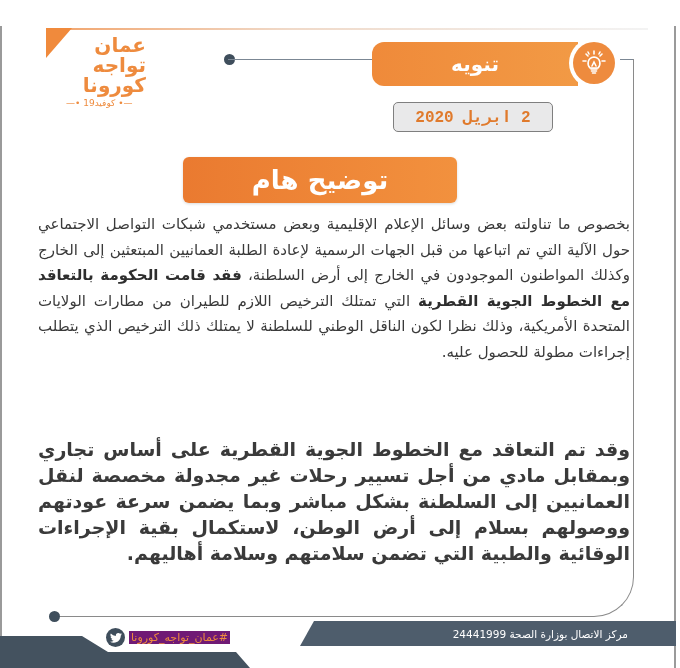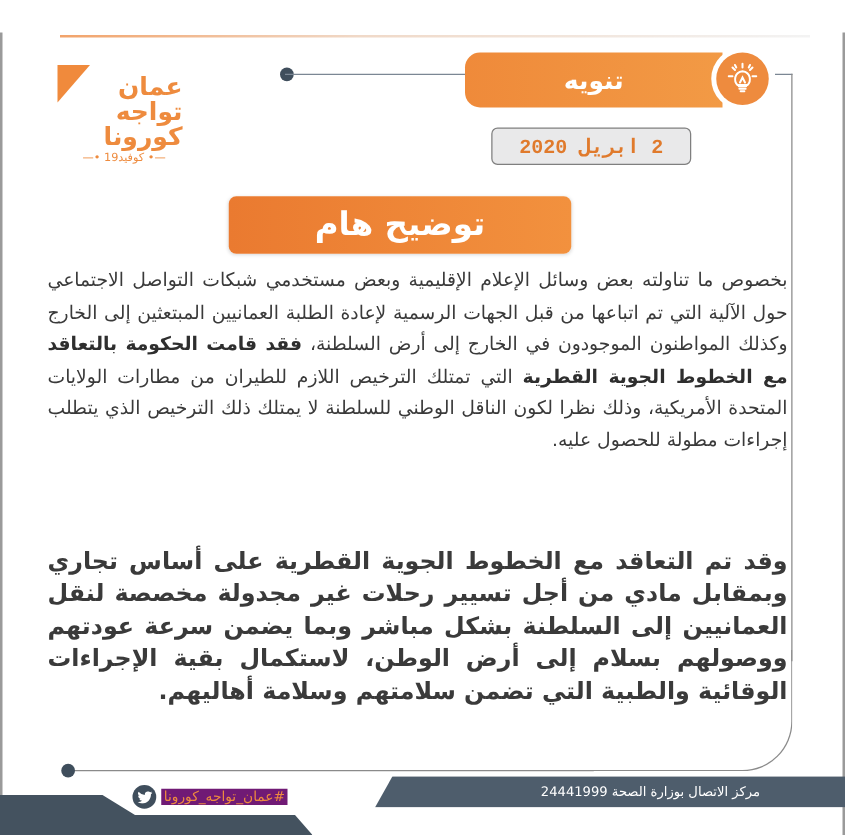--- a/index.html
+++ b/index.html
@@ -6,21 +6,21 @@
   html, body { width: 680px; height: 668px; background: #ffffff; overflow: hidden; }
   body { position: relative; font-family: "DejaVu Sans", sans-serif; }
 
   .outer-left { position: absolute; left: 0; top: 26px; width: 2px; height: 642px; background: #9a9a9a; }
   .outer-right { position: absolute; right: 4px; top: 26px; width: 2px; height: 642px; background: #9a9a9a; }
 
   .top-line { position: absolute; left: 48px; top: 28px; width: 600px; height: 2px;
     background: linear-gradient(to right, #f2a36a, #f0d9c8 40%, #f3f3f3); }
 
   
-  .logo { position: absolute; left: 46px; top: 28px; width: 100px; height: 90px; direction: rtl; margin-top: 24px; }
+  .logo { position: absolute; left: 46px; top: 28px; width: 100px; height: 90px; direction: rtl; }
   .logo-corner { position: absolute; left: 0; top: 0; width: 0; height: 0;
     border-top: 30px solid #f08a3c; border-right: 26px solid transparent; }
   .logo-line { position: absolute; right: 0; font-family: "DejaVu Sans", sans-serif; font-weight: bold;
     color: #ee8b3e; font-size: 20px; line-height: 18px; text-align: right; letter-spacing: 1px; }
   .logo-l1 { top: 8px; }
   .logo-l2 { top: 28px; }
   .logo-l3 { top: 48px; }
   .logo-sub { position: absolute; right: 0; top: 70px; font-size: 9px; color: #ee8b3e; width: 80px; text-align: left; }
 
   
@@ -61,21 +61,21 @@
     text-align-last: right; color: #3a3a3a; font-family: "DejaVu Sans", sans-serif; }
   .para1 { top: 212px; font-size: 15px; line-height: 25.5px; }
   .para1 b { font-weight: bold; color: #2e2e2e; }
   .para2 { top: 436px; font-size: 19px; line-height: 26px; font-weight: bold; color: #3a3a3a; }
 
   
   .footer-left { position: absolute; left: 0; top: 636px; width: 250px; height: 32px; background: #44525f;
     clip-path: polygon(0 0, 82px 0, 108px 16px, 236px 16px, 250px 32px, 0 32px); }
   .footer-right { position: absolute; left: 300px; top: 621px; width: 376px; height: 25px; background: #4e5d6c;
     clip-path: polygon(14px 0, 100% 0, 100% 100%, 0 100%); display: flex; align-items: center; justify-content: flex-end;
-    padding-right: 68px; }
+    padding-right: 48px; }
   .footer-right span { color: #ffffff; font-size: 10.5px; direction: rtl; }
 
   .twitter-tag { position: absolute; left: 106px; top: 628px; display: flex; align-items: center; gap: 4px; }
   .twitter-tag .tw-icon { width: 19px; height: 19px; border-radius: 50%; background: #3f4e5c;
     display: flex; align-items: center; justify-content: center; }
   .twitter-tag .hashtag { color: #ee8b3e; font-size: 11px; direction: rtl; background: #701a75; padding: 0 2px; }
 </style>
 </head>
 <body>
 

